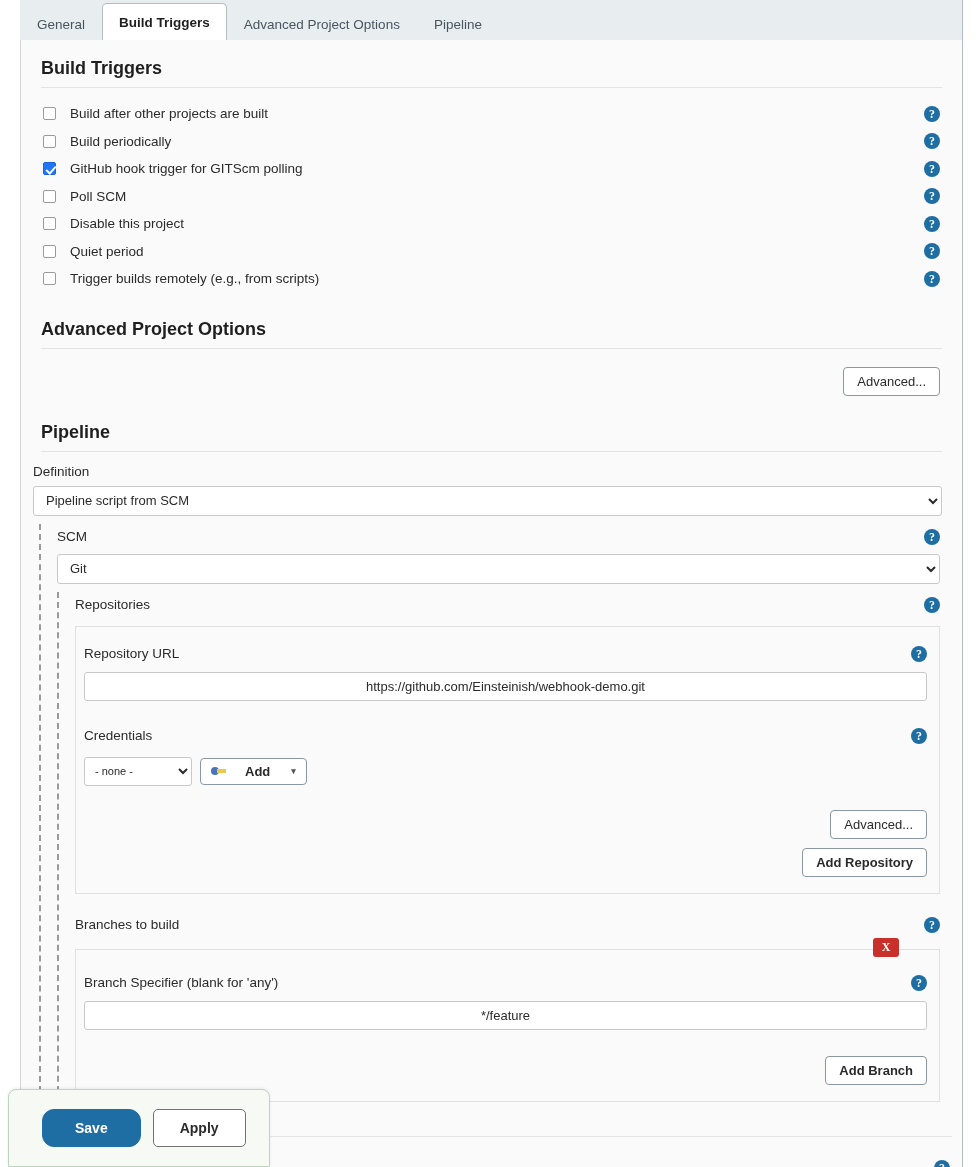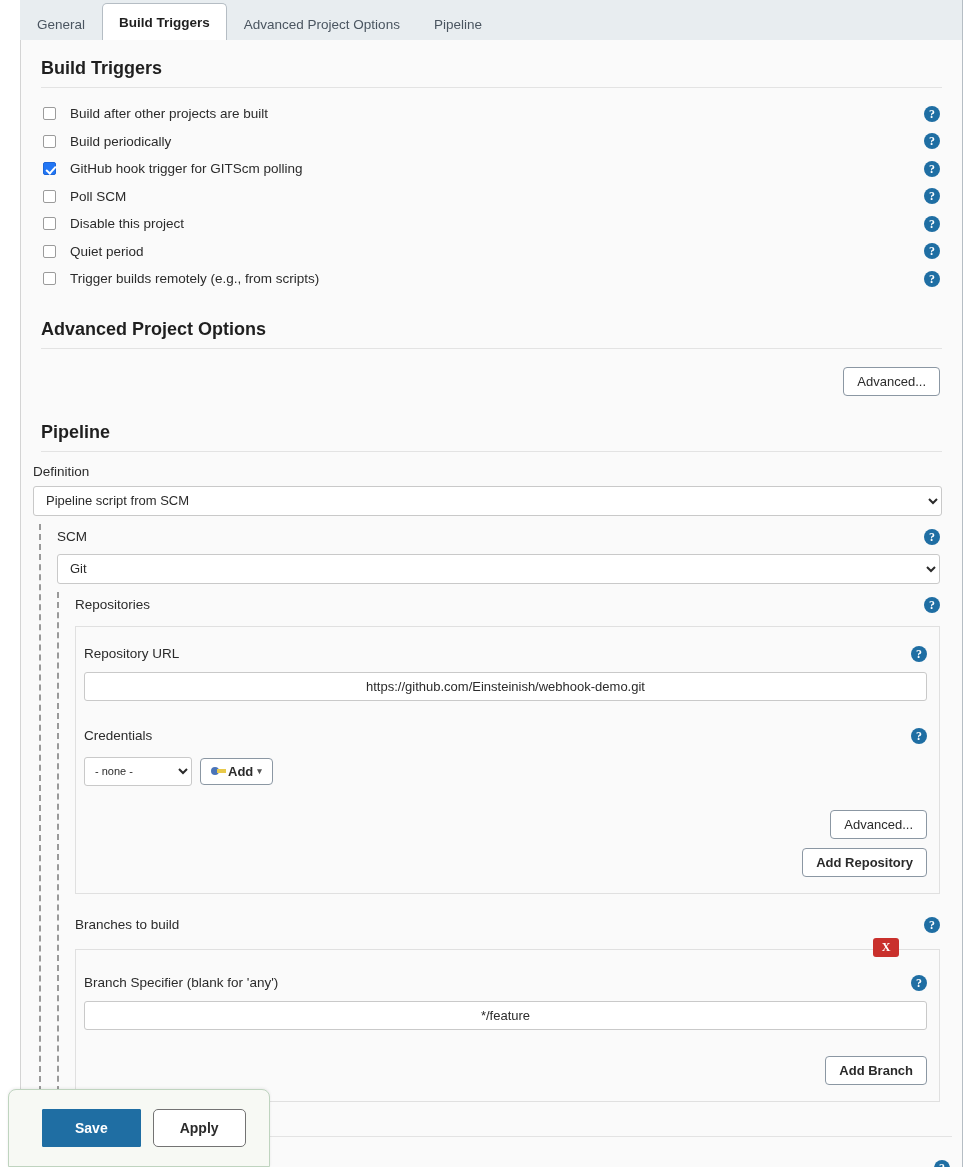--- a/index.html
+++ b/index.html
@@ -134,21 +134,21 @@
   }
 
   
   .cred-row { display: flex; align-items: center; gap: 8px; margin-top: 8px; }
   select.cred-sel {
     width: 108px; height: 29px; padding: 3px 6px;
     background: #ffffff; border: 1px solid #c9c9c9; border-radius: 3px;
     font-family: "Liberation Sans", sans-serif; font-size: 11px; color: #2b2b2b;
   }
   .add-btn {
-    display: flex; align-items: center; gap: 2px;
+    display: flex; align-items: center; gap: 19px;
     padding: 5px 10px; background: #ffffff;
     border: 1px solid #8b97a3; border-radius: 4px;
     font-size: 13px; font-weight: bold; color: #2b2b2b; cursor: pointer;
   }
   .key-icon { width: 15px; height: 10px; position: relative; flex: none; }
   .key-icon .bow {
     position: absolute; left: 0; top: 1px; width: 8px; height: 8px;
     border-radius: 50%; background: #4a74b8;
   }
   .key-icon .shaft {
@@ -162,21 +162,21 @@
     position: absolute; left: 8px; top: 1089px;
     width: 262px; height: 78px;
     background: #f7f9f4; border: 1px solid #bfd4bf;
     border-radius: 8px 8px 0 0;
     box-shadow: 0 -1px 3px rgba(0,0,0,0.07);
     display: flex; align-items: center; gap: 12px;
     padding-left: 33px;
   }
   .btn-save {
     padding: 10px 32px; background: #1f6ea3; border: 1px solid #1f6ea3;
-    border-radius: 1px; color: #ffffff; font-size: 14px; font-weight: bold;
+    border-radius: 12px; color: #ffffff; font-size: 14px; font-weight: bold;
     cursor: pointer;
   }
   .btn-apply {
     padding: 10px 26px; background: #ffffff; border: 1px solid #737373;
     border-radius: 5px; color: #2b2b2b; font-size: 14px; font-weight: bold;
     cursor: pointer;
   }
 
   .ghost-row {
     position: absolute; left: 30px; right: 10px; top: 1096px; height: 46px;

